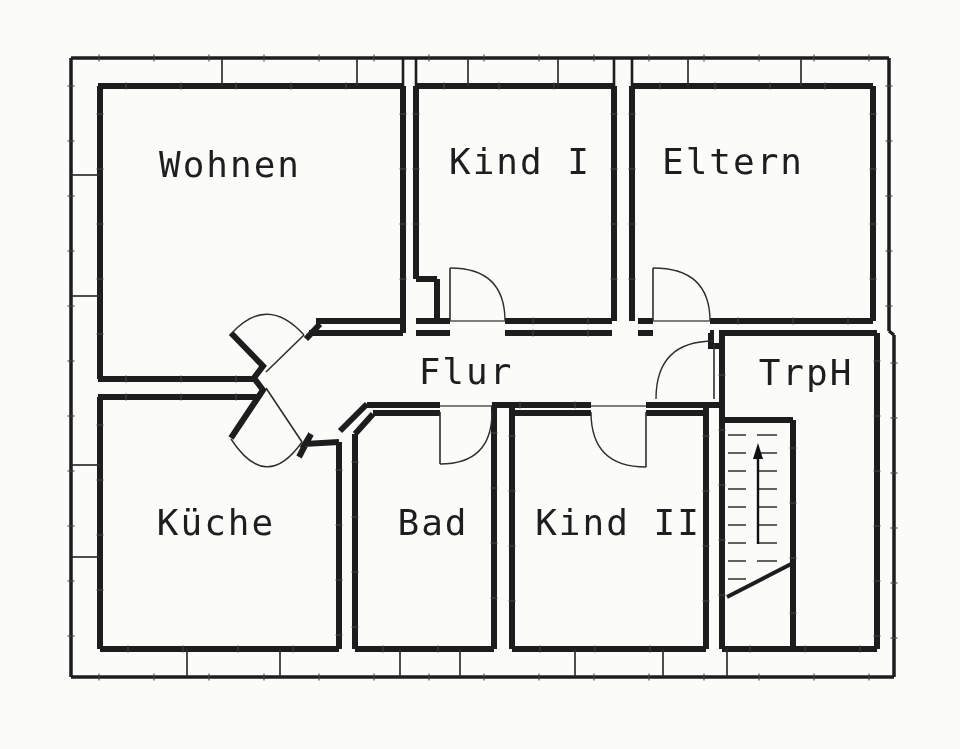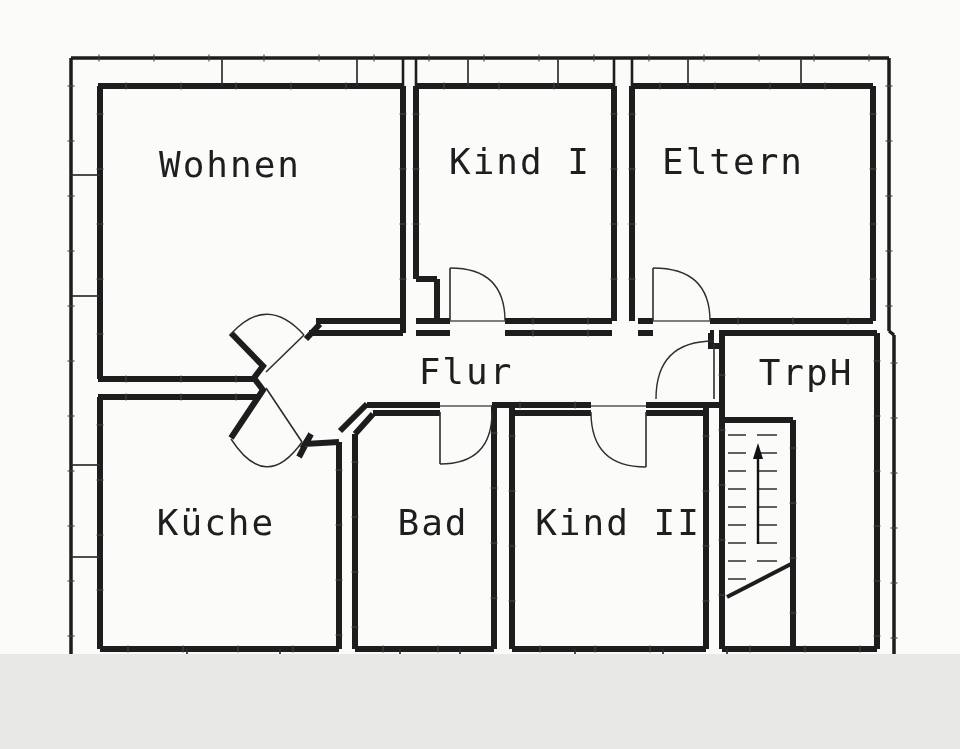--- a/index.html
+++ b/index.html
@@ -1,16 +1,16 @@
 <!DOCTYPE html>
 <html><head>
 <meta charset="utf-8">
 <style>
   html,body{margin:0;padding:0;background:#e8e8e6;}
-  .page{width:960px;height:654px;background:#fbfbfa;position:relative;overflow:hidden;
+  .page{width:960px;height:749px;background:#fbfbfa;position:relative;overflow:hidden;
         font-family:"DejaVu Sans Mono", monospace;}
   svg{display:block;}
   text.room-label{font-family:"DejaVu Sans Mono", monospace;font-size:36px;letter-spacing:2px;
        fill:#1e1e1e;text-anchor:middle;}
 </style>
 </head>
 <body>
 
 <div class="page">
   <svg id="plan" viewBox="0 0 960 749" width="960" height="749" aria-label="floor plan drawing">

